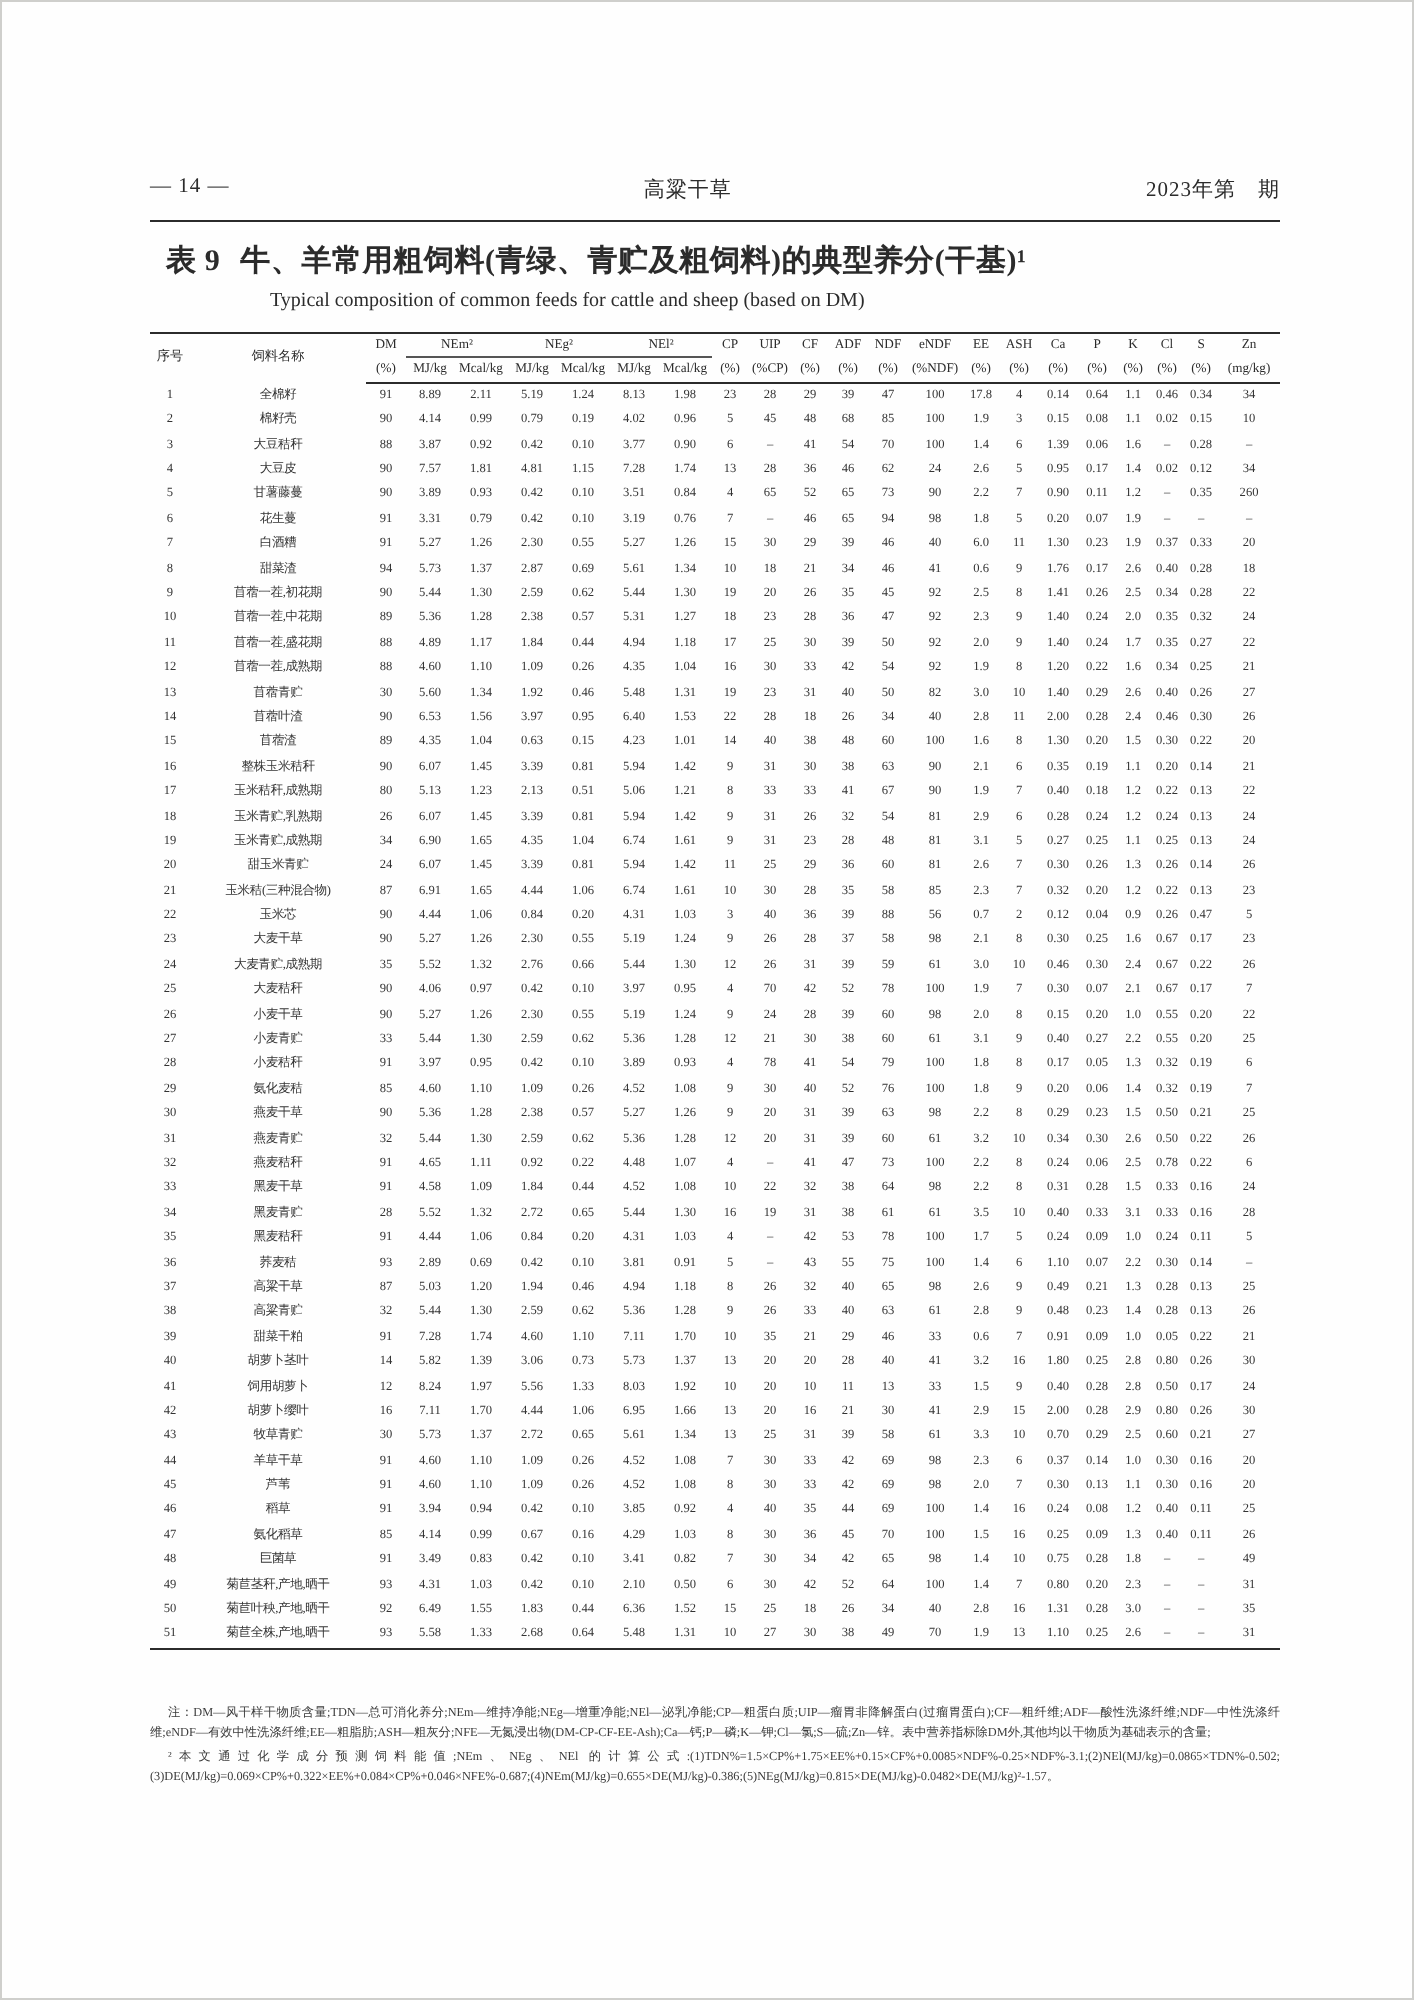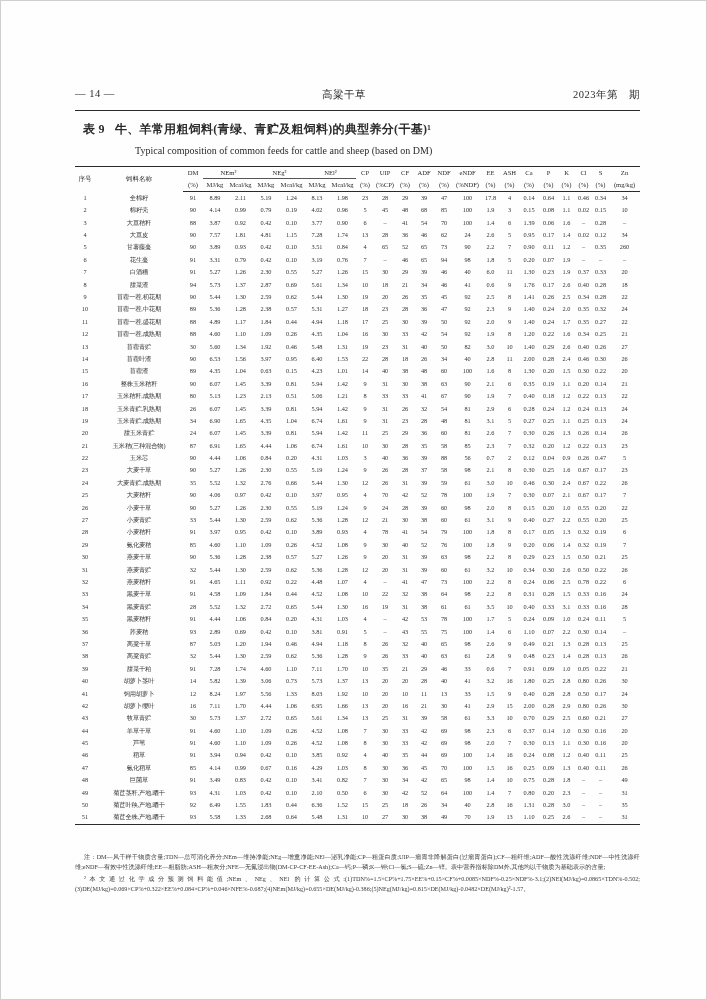--- a/index.html
+++ b/index.html
@@ -3,21 +3,21 @@
 <meta charset="utf-8">
 <style>
   html,body{margin:0;padding:0;background:#d9d9d6;}
   .page{position:relative;width:707px;height:1000px;background:#fefefe;margin:0 auto;
         font-family:"Liberation Serif","DejaVu Serif",serif;color:#2b2b2b;overflow:hidden;
         box-shadow:inset 0 0 0 1px #cfcfcc;}
   .scan{filter:blur(.22px);}
   .running-head{position:absolute;top:88px;left:75px;width:565px;display:flex;
         justify-content:space-between;align-items:flex-start;font-size:10.5px;letter-spacing:.5px;}
   .head-rule{position:absolute;top:110px;left:75px;width:565px;border-top:1.6px solid #2b2b2b;}
-  .tbl-title{position:absolute;top:121px;left:83px;font-size:12px;font-weight:bold;letter-spacing:.3px;}
+  .tbl-title{position:absolute;top:121px;left:83px;font-size:15px;font-weight:bold;letter-spacing:.3px;}
   .tbl-title .tno{margin-right:10px;}
   .tbl-subtitle{position:absolute;top:145px;left:135px;font-size:10px;text-align:center;}
   .tablewrap{position:absolute;top:166px;left:75px;width:565px;}
   table{width:565px;border-collapse:collapse;table-layout:fixed;
         border-top:1.3px solid #2b2b2b;}
   thead th{font-size:6.6px;font-weight:normal;text-align:center;vertical-align:middle;
         padding:1.6px 0;line-height:1.25;white-space:nowrap;overflow:hidden;}
   thead tr.units th{border-bottom:1px solid #2b2b2b;}
   th.grp{border-bottom:.8px solid #555;}
   tbody{border-bottom:1.3px solid #2b2b2b;}

